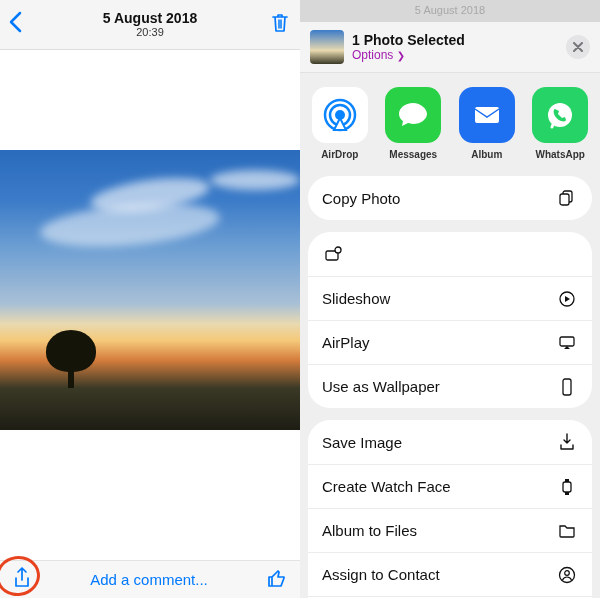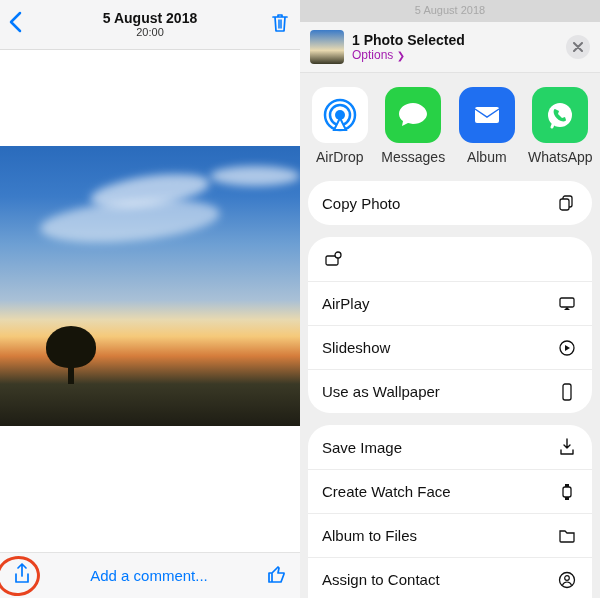--- a/index.html
+++ b/index.html
@@ -20,40 +20,40 @@
       #e8d9b0 62%, #f5c97a 68%, #d57d3c 75%, #3a3926 85%, #1e1d14 100%); position:relative; margin-top:-30px;}
   
   .cloud { position:absolute; background: rgba(255,255,255,0.6); border-radius:50%; filter: blur(4px); }
   .c1 { width:120px; height:30px; top:30px; left:90px; transform:rotate(-8deg);}
   .c2 { width:180px; height:40px; top:55px; left:40px; transform:rotate(-5deg); background:rgba(255,255,255,0.5);}
   .c3 { width:90px; height:20px; top:20px; left:210px; }
   
   .tree { position:absolute; bottom:58px; left:46px; width:50px; height:42px; background:#151409; border-radius:50% 50% 45% 45%; }
   .trunk { position:absolute; bottom:42px; left:68px; width:6px; height:18px; background:#151409; }
   
-  .comment-bar { height:46px; display:flex; align-items:center; border-top:1px solid #e3e3e3; background:#f7f7f8; padding:0 12px; }
+  .comment-bar { height:38px; display:flex; align-items:center; border-top:1px solid #e3e3e3; background:#f7f7f8; padding:0 12px; }
   .comment-text { flex:1; text-align:center; color:#0079ff; font-size:15px; }
   .like-icon { color:#0079ff; }
   .share-icon { color:#0079ff; }
   .circle-annotation { position:absolute; border:3px solid #e8431f; border-radius:50%; pointer-events:none; }
   .circle-left { width:44px; height:40px; left:-4px; bottom:2px; transform:rotate(-8deg); }
   
   .right { background:#efefef; }
   .right-dim-header { height:22px; background:#d8d8d8; text-align:center; font-size:11px; color:#a8a8a8; padding-top:4px; }
   .sheet-header { background:#f4f4f4; padding:8px 10px; display:flex; align-items:center; border-bottom:1px solid #e2e2e2; position:relative; }
   .thumb { width:34px; height:34px; border-radius:4px; background: linear-gradient(to bottom,#3b7bc8 0%,#e8d9b0 60%,#3a3926 100%); margin-right:8px; }
   .sheet-title-block .sel { font-size:14px; font-weight:700; color:#111; }
   .sheet-title-block .opt { font-size:12px; color:#a21caf; }
   .sheet-title-block .opt .carat { font-size:10px; }
   .close-btn { position:absolute; right:10px; width:24px; height:24px; border-radius:50%; background:#e4e4e6; color:#76767a; display:flex; align-items:center; justify-content:center; font-size:12px; }
   
   .share-row { display:flex; padding:14px 6px 16px; gap:6px; background:#efefef; }
   .share-item { flex:1; text-align:center; }
   .share-ico { width:56px; height:56px; border-radius:14px; margin:0 auto 6px; display:flex; align-items:center; justify-content:center; overflow:hidden; }
-  .share-label { font-size:14px; color:#333; }
+  .share-label { font-size:10px; color:#333;font-weight:bold; }
   .airdrop { background:#fff; }
   .messages { background:#28d146; }
   .mail { background:#1f6ff1; }
   .whatsapp { background:#25d366; }
   
   .group { background:#fff; margin:0 8px 12px; border-radius:22px; overflow:hidden; }
   .action { height:44px; display:flex; align-items:center; justify-content:space-between; padding:0 14px; font-size:15px; color:#111; position:relative; }
   .action + .action { border-top:1px solid #ececec; }
   .action .trail { color:#333; width:22px; display:flex; justify-content:center; }
   .right-inner { position:relative; height:100%; overflow:hidden; }
@@ -63,21 +63,21 @@
 
 <div class="left">
   <div class="left-header">
     <div class="back-chevron">
       <svg width="14" height="22" viewBox="0 0 14 22">
           <path d="M12 2 L3 11 L12 20" stroke="#0079ff" stroke-width="2.5" fill="none" stroke-linecap="round" stroke-linejoin="round"></path>
         </svg>
     </div>
     <div class="header-title">
       <div class="date">5 August 2018</div>
-      <div class="time">20:00</div>
+      <div class="time">20:39</div>
     </div>
     <div class="trash-icon">
       <svg width="20" height="22" viewBox="0 0 20 22">
           <path d="M3 5h14M8 5V3h4v2M5 5l1 14h8l1-14" stroke="#0079ff" stroke-width="1.7" fill="none" stroke-linecap="round" stroke-linejoin="round"></path>
           <path d="M9 8v8M11 8v8" stroke="#0079ff" stroke-width="1.5" stroke-linecap="round"></path>
         </svg>
     </div>
   </div>
 
   <div class="photo-area">
@@ -179,34 +179,34 @@
   <div class="group">
     <div class="action">
       <span class="trail">
             <svg width="18" height="18" viewBox="0 0 18 18">
               <rect x="2" y="6" width="12" height="9" rx="1.5" stroke="#111" stroke-width="1.3" fill="none"></rect>
               <circle cx="14" cy="5" r="3" stroke="#111" stroke-width="1.3" fill="#fff"></circle>
             </svg>
           </span>
     </div>
     <div class="action">
+      <span>Slideshow</span>
+      <span class="trail">
+            <svg width="18" height="18" viewBox="0 0 18 18">
+              <circle cx="9" cy="9" r="7" stroke="#111" stroke-width="1.3" fill="none"></circle>
+              <path d="M7 6l5 3-5 3z" fill="#111"></path>
+            </svg>
+          </span>
+    </div>
+    <div class="action">
       <span>AirPlay</span>
       <span class="trail">
             <svg width="18" height="18" viewBox="0 0 18 18">
               <rect x="2" y="3" width="14" height="9" rx="1.5" stroke="#111" stroke-width="1.3" fill="none"></rect>
               <path d="M6 15l3-3 3 3z" fill="#111"></path>
-            </svg>
-          </span>
-    </div>
-    <div class="action">
-      <span>Slideshow</span>
-      <span class="trail">
-            <svg width="18" height="18" viewBox="0 0 18 18">
-              <circle cx="9" cy="9" r="7" stroke="#111" stroke-width="1.3" fill="none"></circle>
-              <path d="M7 6l5 3-5 3z" fill="#111"></path>
             </svg>
           </span>
     </div>
     <div class="action">
       <span>Use as Wallpaper</span>
       <span class="trail">
             <svg width="14" height="18" viewBox="0 0 14 18">
               <rect x="3" y="1" width="8" height="16" rx="2" stroke="#111" stroke-width="1.3" fill="none"></rect>
             </svg>
           </span>

